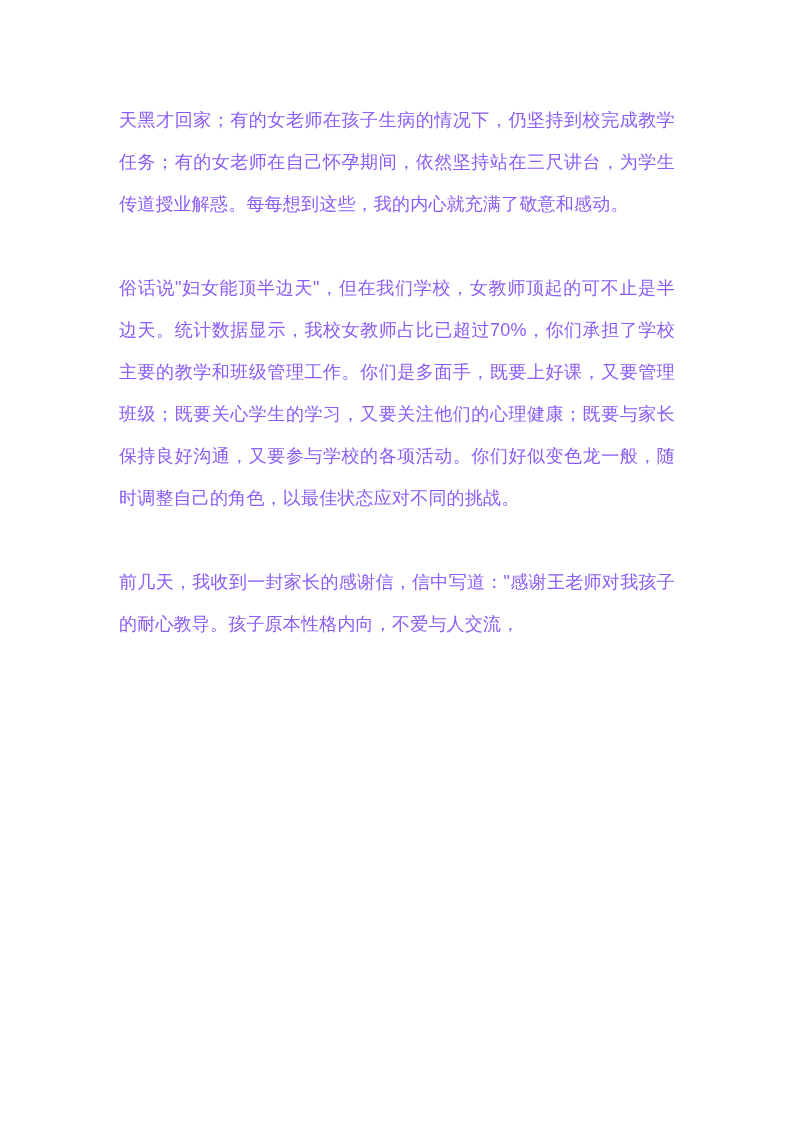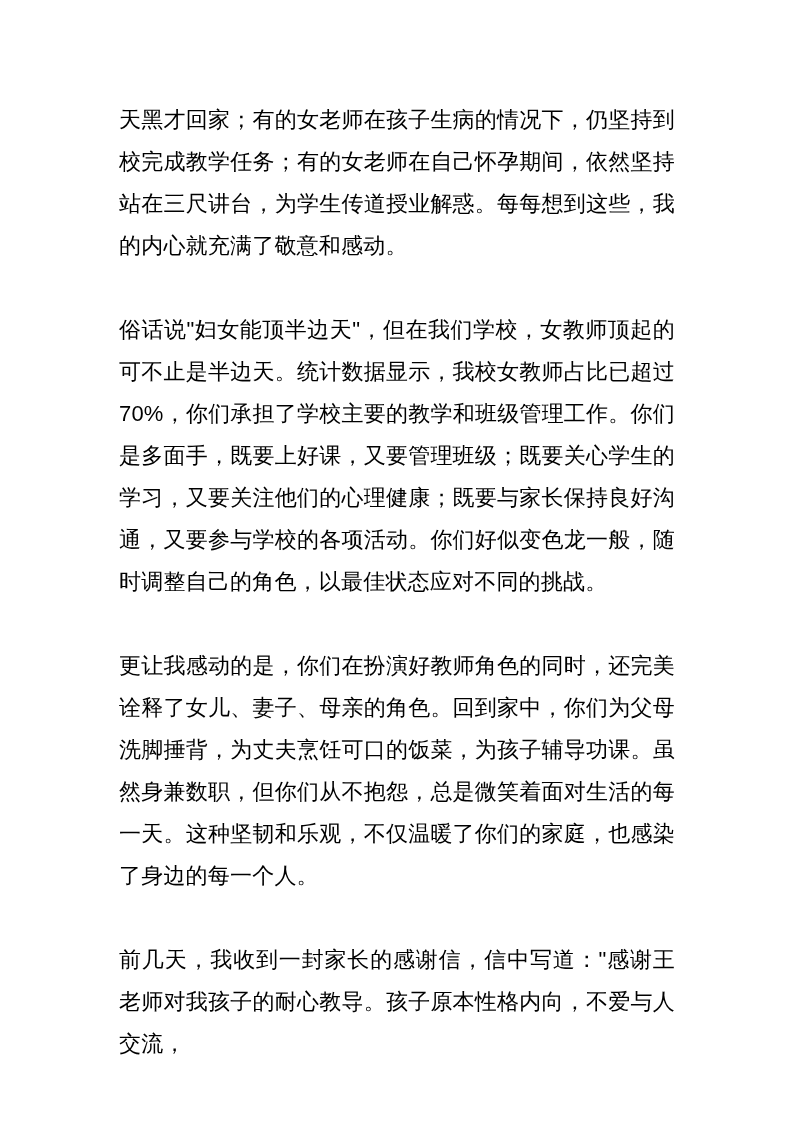--- a/index.html
+++ b/index.html
@@ -17,35 +17,34 @@
     font-family: "Liberation Sans", "DejaVu Sans", sans-serif;
   }
   .doc-body {
     position: absolute;
     left: 119px;
     top: 99px;
     width: 556px;
   }
   .doc-body p {
     margin: 0 0 42px 0;
-    font-size: 22px;
+    font-size: 18px;
     line-height: 42px;
-    color: #000000;
+    color: #8b5cf6;
     text-align: justify;
     text-justify: inter-ideograph;
     letter-spacing: 0.2px;
     word-break: break-all;
   }
   .doc-body p:last-child {
     margin-bottom: 0;
   }
 </style>
 </head>
 <body>
 
 <div class="page">
   <div class="doc-body">
     <p>天黑才回家；有的女老师在孩子生病的情况下，仍坚持到校完成教学任务；有的女老师在自己怀孕期间，依然坚持站在三尺讲台，为学生传道授业解惑。每每想到这些，我的内心就充满了敬意和感动。</p>
     <p>俗话说"妇女能顶半边天"，但在我们学校，女教师顶起的可不止是半边天。统计数据显示，我校女教师占比已超过70%，你们承担了学校主要的教学和班级管理工作。你们是多面手，既要上好课，又要管理班级；既要关心学生的学习，又要关注他们的心理健康；既要与家长保持良好沟通，又要参与学校的各项活动。你们好似变色龙一般，随时调整自己的角色，以最佳状态应对不同的挑战。</p>
-    <p>更让我感动的是，你们在扮演好教师角色的同时，还完美诠释了女儿、妻子、母亲的角色。回到家中，你们为父母洗脚捶背，为丈夫烹饪可口的饭菜，为孩子辅导功课。虽然身兼数职，但你们从不抱怨，总是微笑着面对生活的每一天。这种坚韧和乐观，不仅温暖了你们的家庭，也感染了身边的每一个人。</p>
     <p>前几天，我收到一封家长的感谢信，信中写道："感谢王老师对我孩子的耐心教导。孩子原本性格内向，不爱与人交流，</p>
   </div>
 </div>
 
 </body></html>

